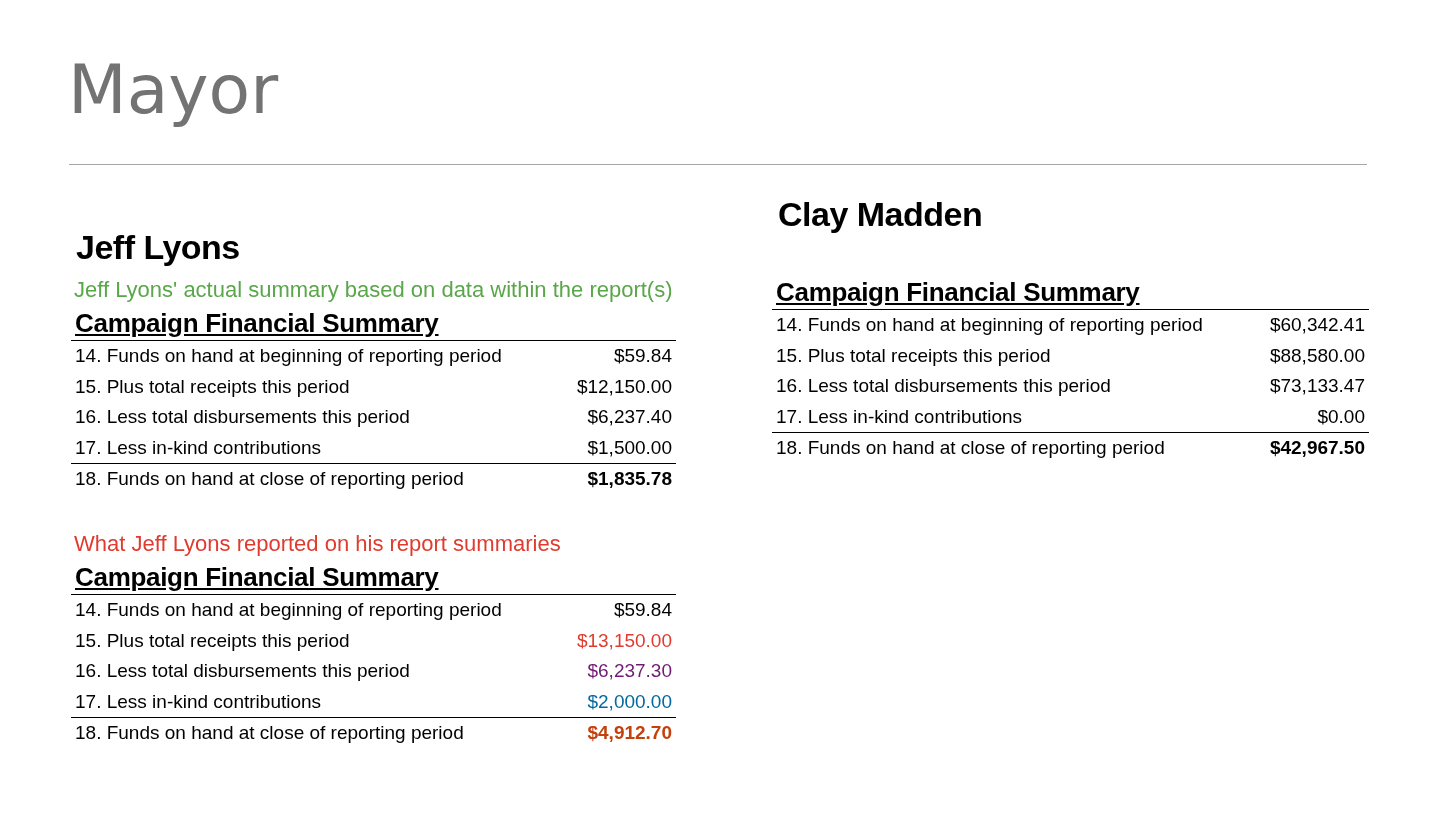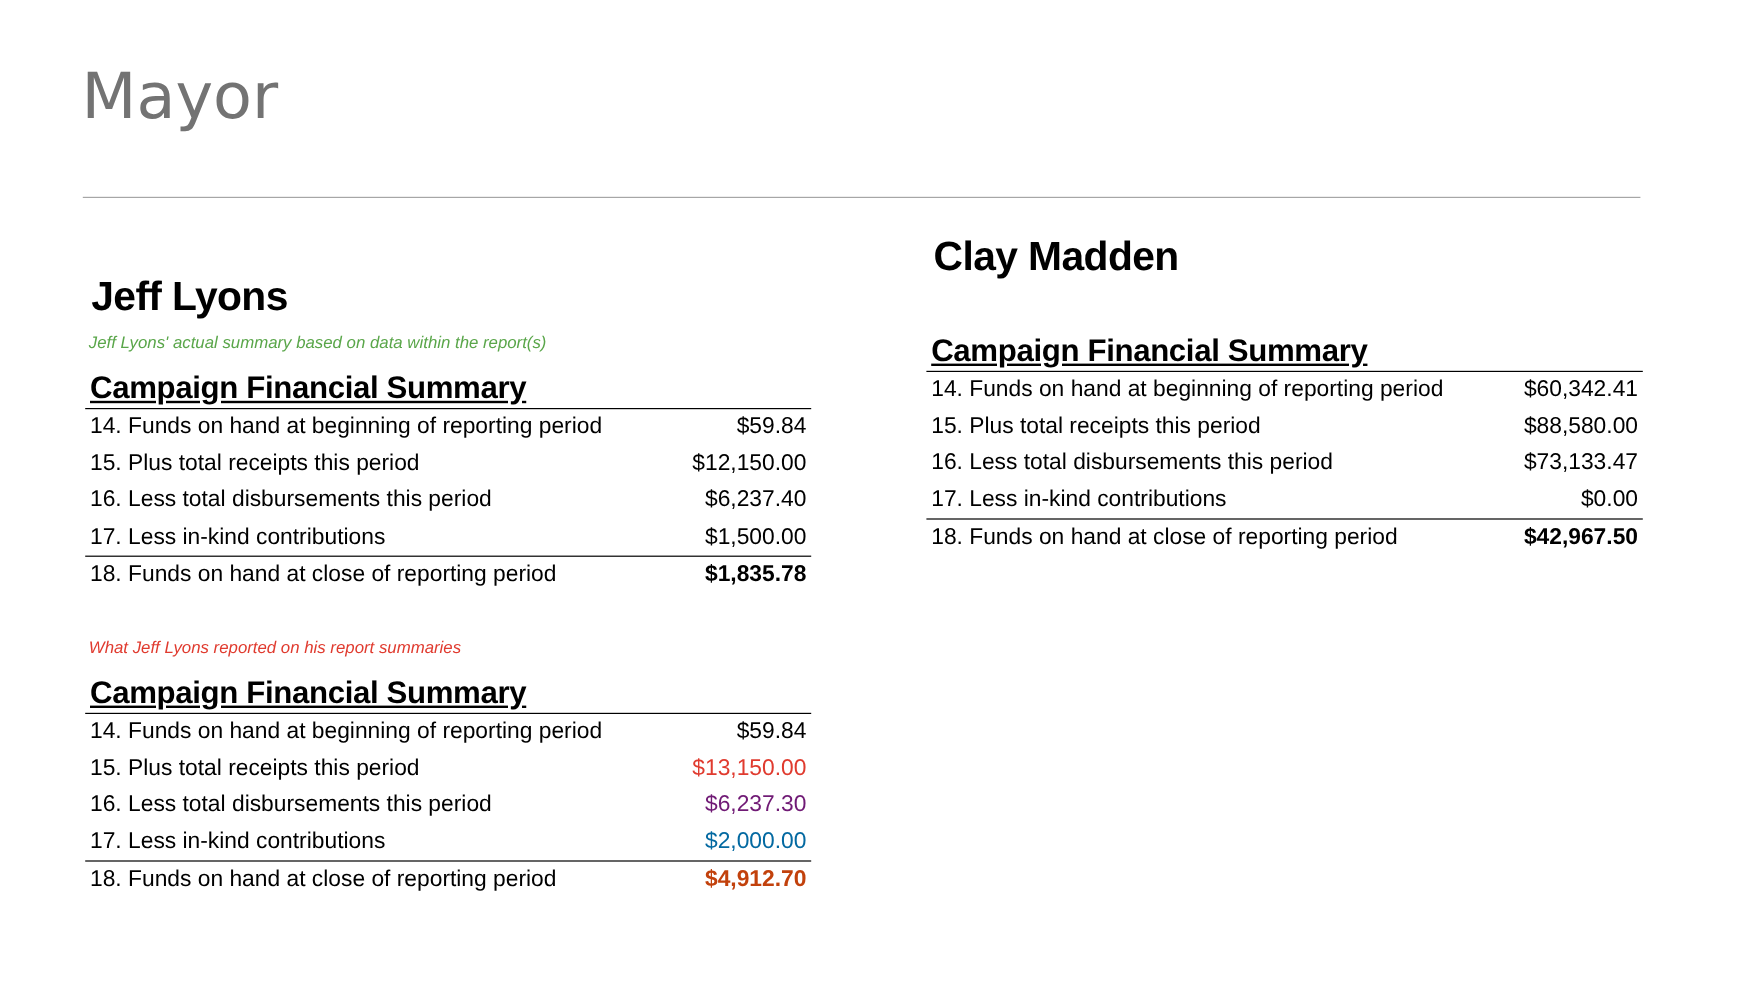--- a/index.html
+++ b/index.html
@@ -1,22 +1,22 @@
 <!DOCTYPE html>
 <html><head>
   <meta charset="utf-8">
   <style>
     html, body { margin: 0; padding: 0; background: #ffffff; }
     body { width: 1452px; height: 840px; position: relative; overflow: hidden;
            font-family: "Liberation Sans", "DejaVu Sans", sans-serif; color: #000; }
-    .title { position: absolute; left: 68px; top: 50px; font-size: 53px; color: #737373;
+    .title { position: absolute; left: 68px; top: 50px; font-size: 68px; color: #737373;
              font-family: "DejaVu Sans", "Liberation Sans", sans-serif; letter-spacing: 0px; }
     .rule { position: absolute; left: 69px; top: 164px; width: 1298px; height: 1px; background: #a6a6a6; }
     .cand { position: absolute; font-size: 34px; font-weight: bold; letter-spacing: -0.5px; }
-    .note { position: absolute; font-size: 14px; font-style: italic; }
+    .note { position: absolute; font-size: 22px; }
     .block { position: absolute; }
     .cfs { font-size: 26px; font-weight: bold; padding-left: 4px; height: 34px; line-height: 34px; letter-spacing: -0.3px; text-decoration: underline; }
     table { border-collapse: collapse; width: 100%; font-size: 19px; }
     td { height: 30.5px; padding: 0 4px; white-space: nowrap; }
     td.v { text-align: right; }
     tr.first td { border-top: 1.5px solid #000; }
     tr.last td { border-top: 1.5px solid #000; }
     .bold { font-weight: bold; }
   </style>
 </head>

